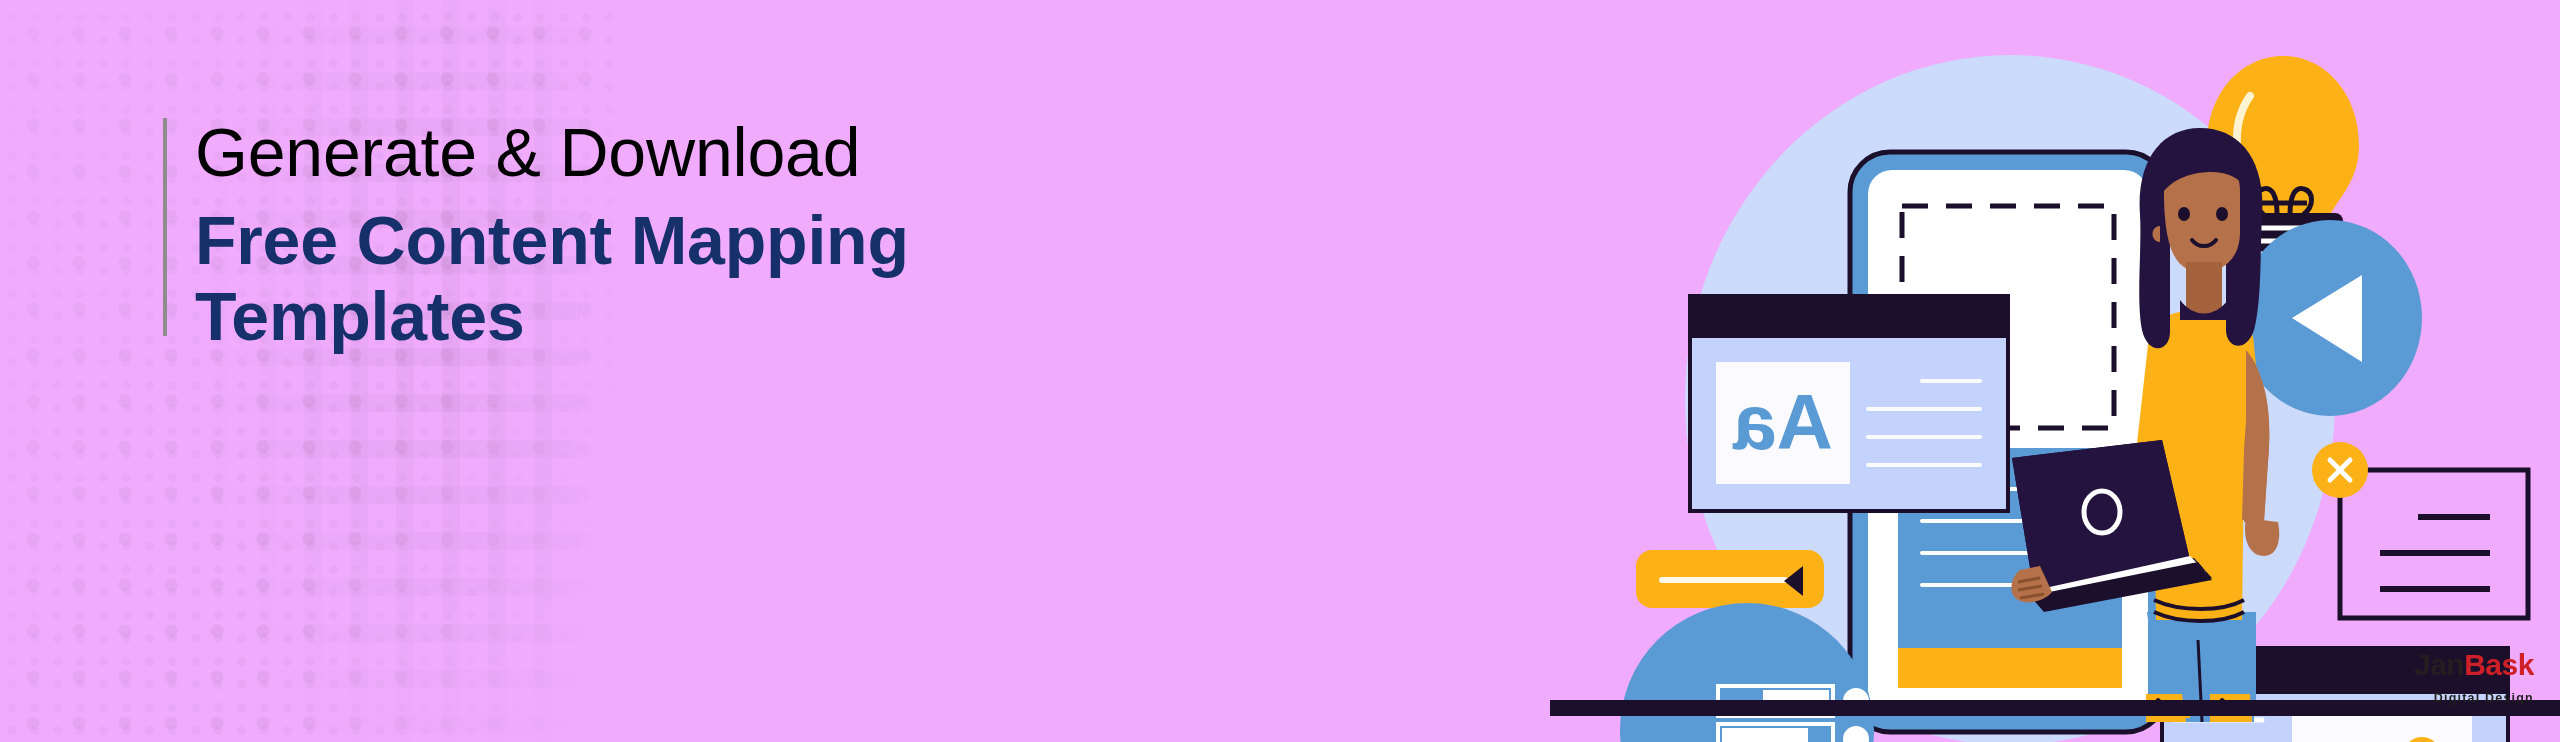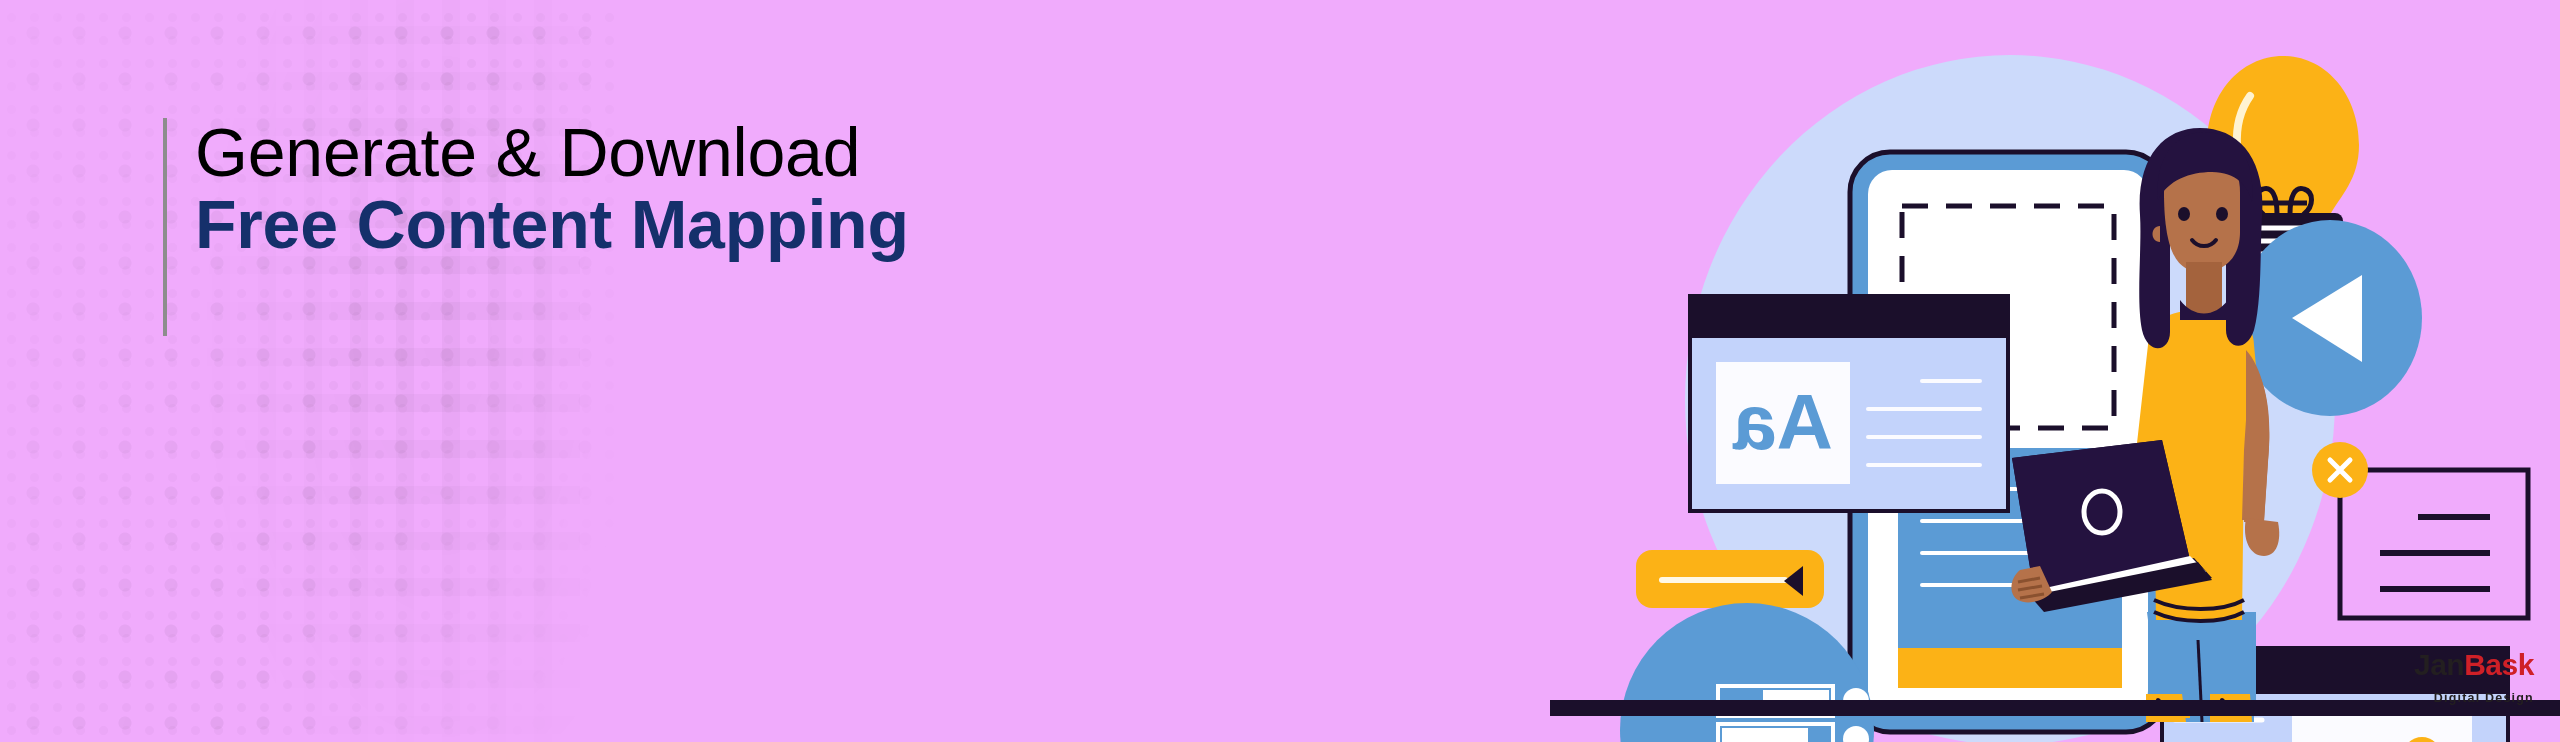--- a/index.html
+++ b/index.html
@@ -76,21 +76,21 @@
     white-space: nowrap;
   }
   .line-2, .line-3 {
     display: block;
     font-size: 68px;
     font-weight: 700;
     color: #15306b;
     letter-spacing: -0.2px;
     white-space: nowrap;
   }
-  .line-2 { margin-top: 4px; }
+  .line-2 { margin-top: 20px; }
   .line-3 { margin-top: 8px; }
 
   
   .illustration {
     position: absolute;
     right: 0;
     top: 0;
     width: 1010px;
     height: 742px;
   }
@@ -126,20 +126,21 @@
 <div class="banner">
 
   <div class="bg-pattern"></div>
   <div class="bg-pattern2"></div>
 
   <div class="headline-wrap">
     <div class="rule"></div>
     <h1 class="headline">
       <span class="line-1">Generate &amp; Download</span>
       <span class="line-2">Free Content Mapping</span>
+      <span class="line-3">Templates</span>
     </h1>
   </div>
 
   <div class="illustration">
     <svg viewBox="0 0 1010 742" xmlns="http://www.w3.org/2000/svg">
       <defs>
         <clipPath id="phoneScreenClip">
           <rect x="318" y="170" width="280" height="545" rx="24"></rect>
         </clipPath>
       </defs>

